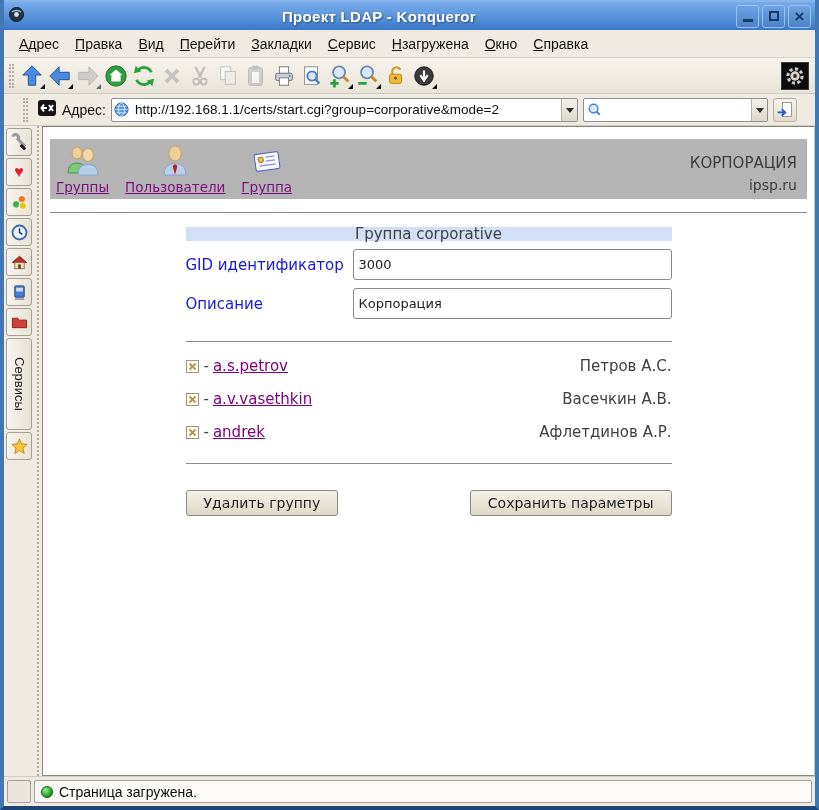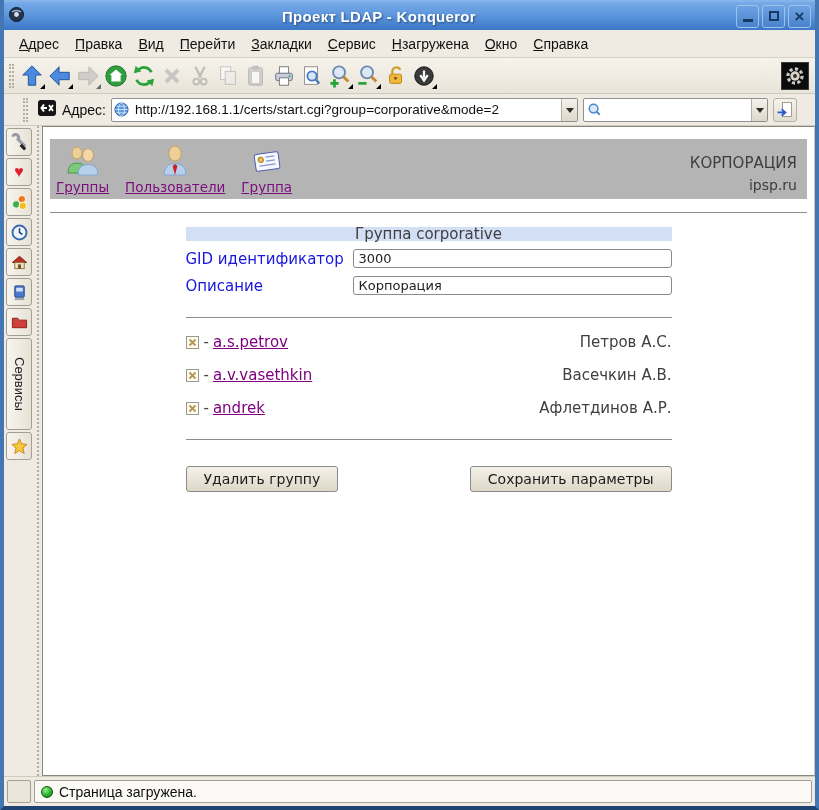--- a/index.html
+++ b/index.html
@@ -81,21 +81,21 @@
   .nav-item .lbl{ color:#7c0d7c; font-size:13.5px; text-decoration:underline; margin-top:1px;}
   .org{ margin-left:auto; text-align:right; color:#3d3d3d; line-height:1.5; align-self:center; padding-top:14px;}
   .org .nm{ font-size:15px; }
   .org .dm{ font-size:14px; }
   hr.wide{ border:none; border-top:1px solid #8c8c8c; margin:13px 0 0 0;}
   .form-wrap{ width:486px; margin:14px auto 0 auto; }
   .form-title{ background:#d3dff4; height:14px; display:flex; align-items:center; justify-content:center;
     color:#3f3f3f; font-size:15px;}
   .frow{ display:flex; align-items:center; margin-top:8px;}
   .frow label{ flex:0 0 167px; color:#1717dd; font-size:15px;}
-  .frow input{ flex:1; height:19px; border:1px solid #8a8a8a; border-radius:3px; padding:1px 5px;
+  .frow input{ flex:1; height:31px; border:1px solid #8a8a8a; border-radius:3px; padding:1px 5px;
     font-size:13px; font-family:"DejaVu Sans",sans-serif; color:#222; outline:none;}
   hr.form-hr{ border:none; border-top:1px solid #8c8c8c; margin:22px 0 0 0;}
   .member{ display:flex; align-items:center; margin-top:15px; font-size:15px;}
   .member .dash{ color:#444; margin:0 4px 0 5px;}
   .member a{ color:#800080; }
   .member .full{ margin-left:auto; color:#3f3f3f;}
   .btn-row{ display:flex; margin-top:26px;}
   .kbtn{ border:1px solid #8a8a8a; border-radius:3px; background:linear-gradient(to bottom,#f4f1e8,#ddd8c8);
     font-size:14px; color:#1c1c1c; padding:4px 17px; font-family:"DejaVu Sans",sans-serif;}
 

